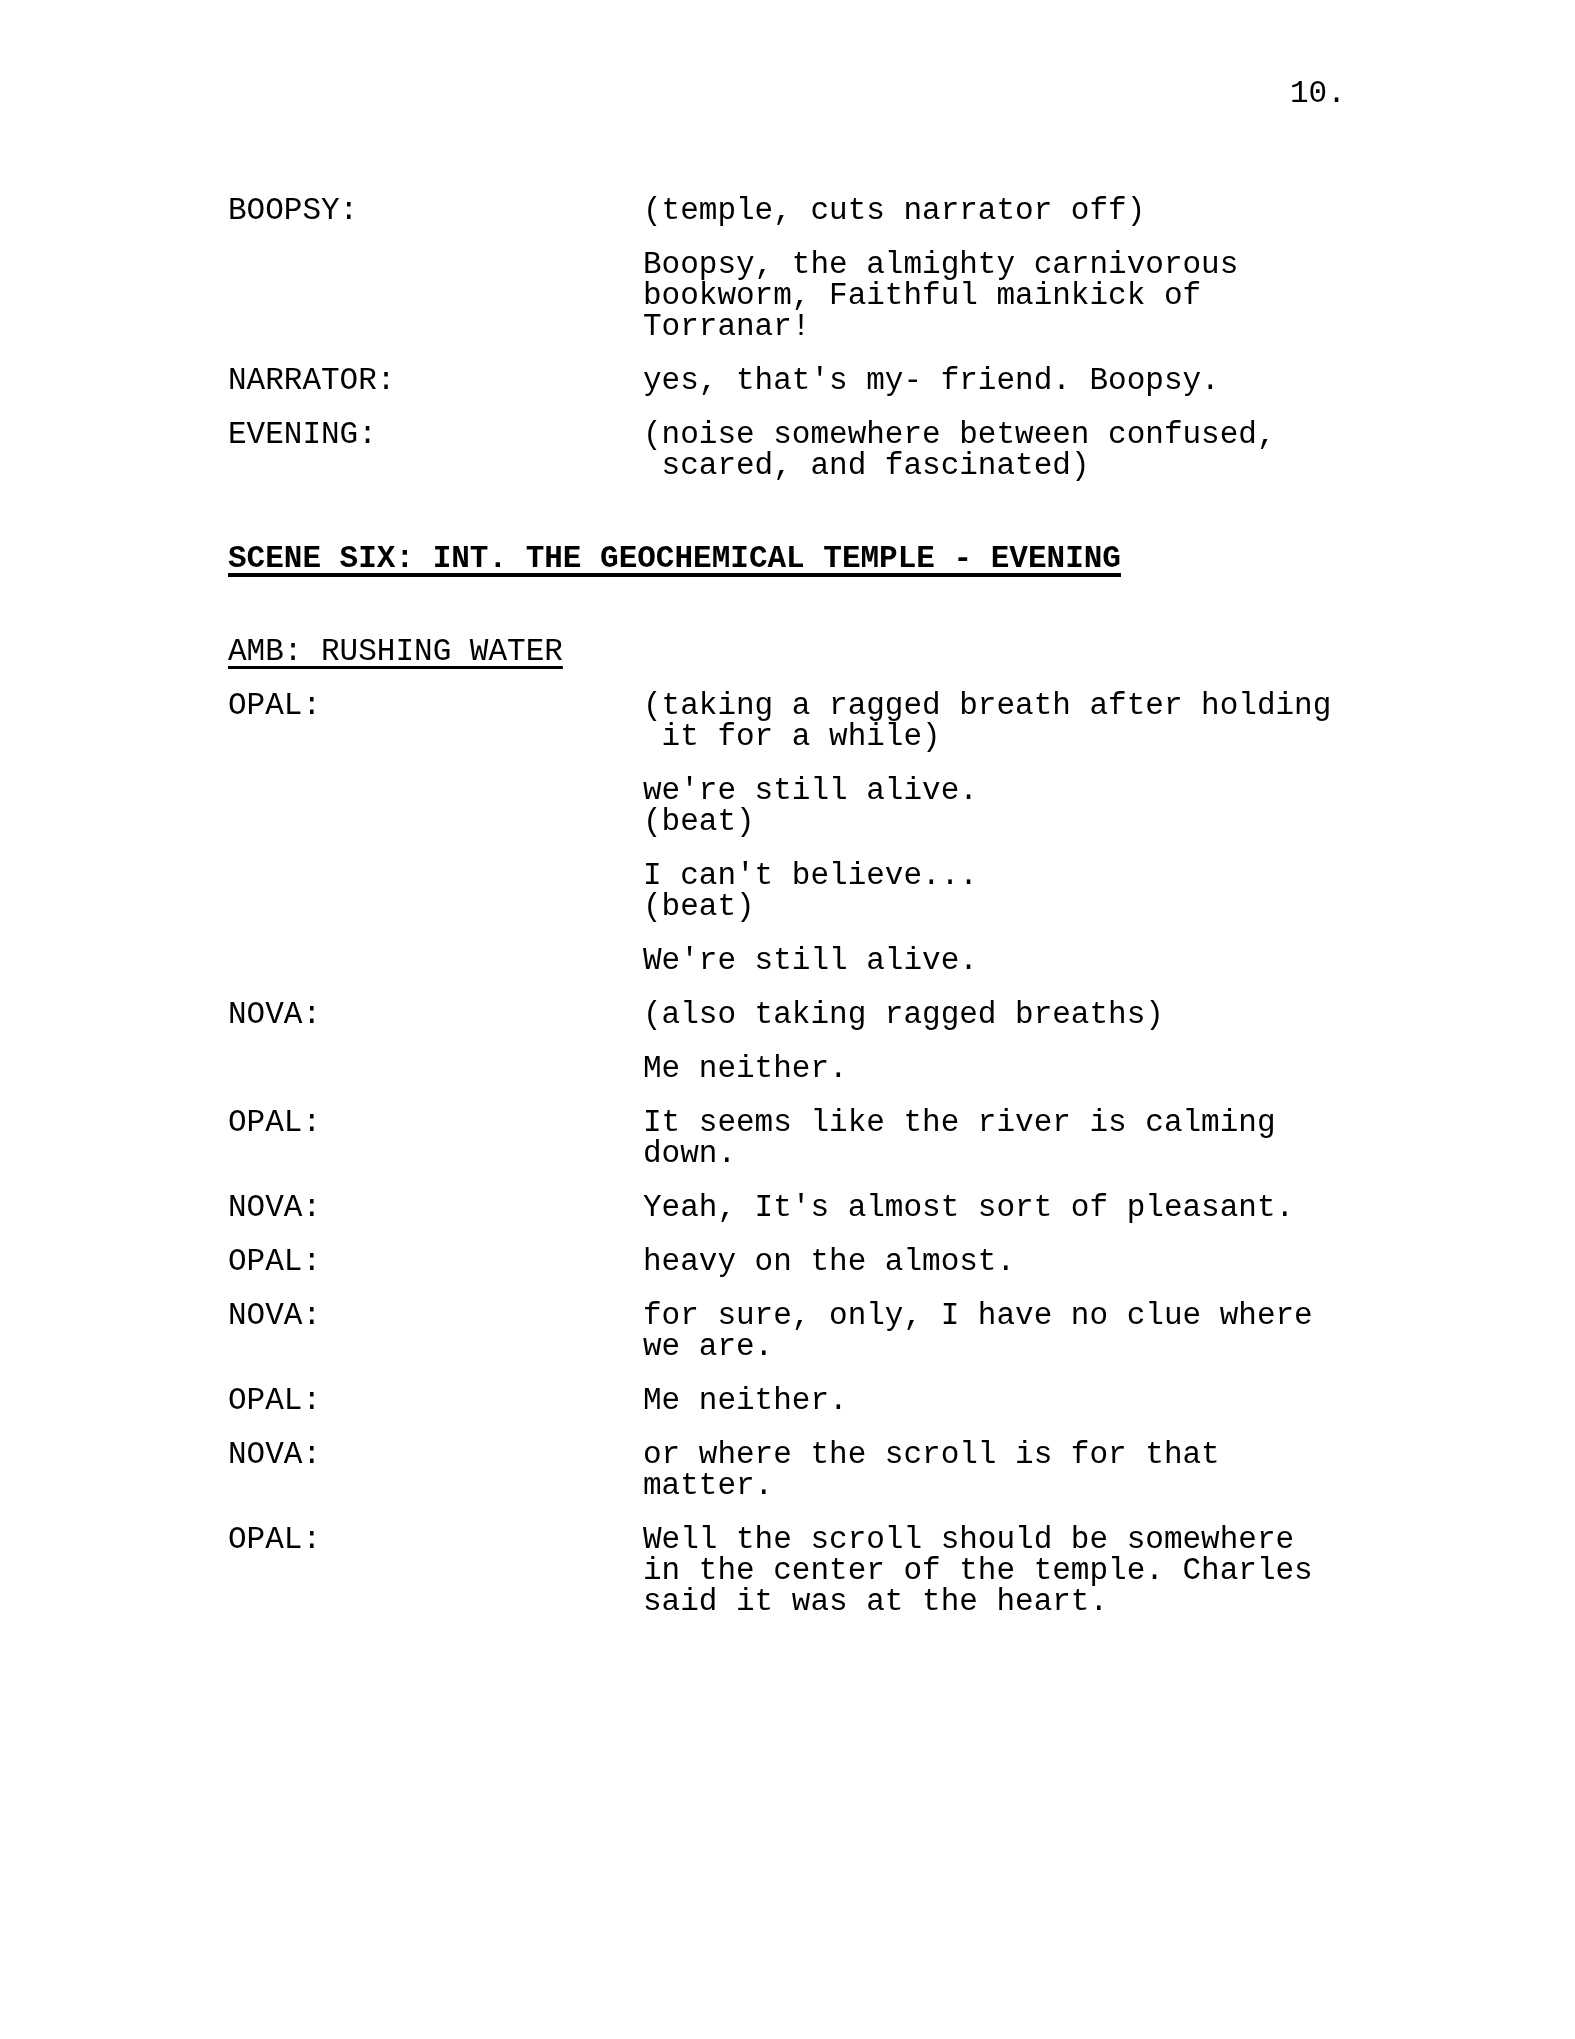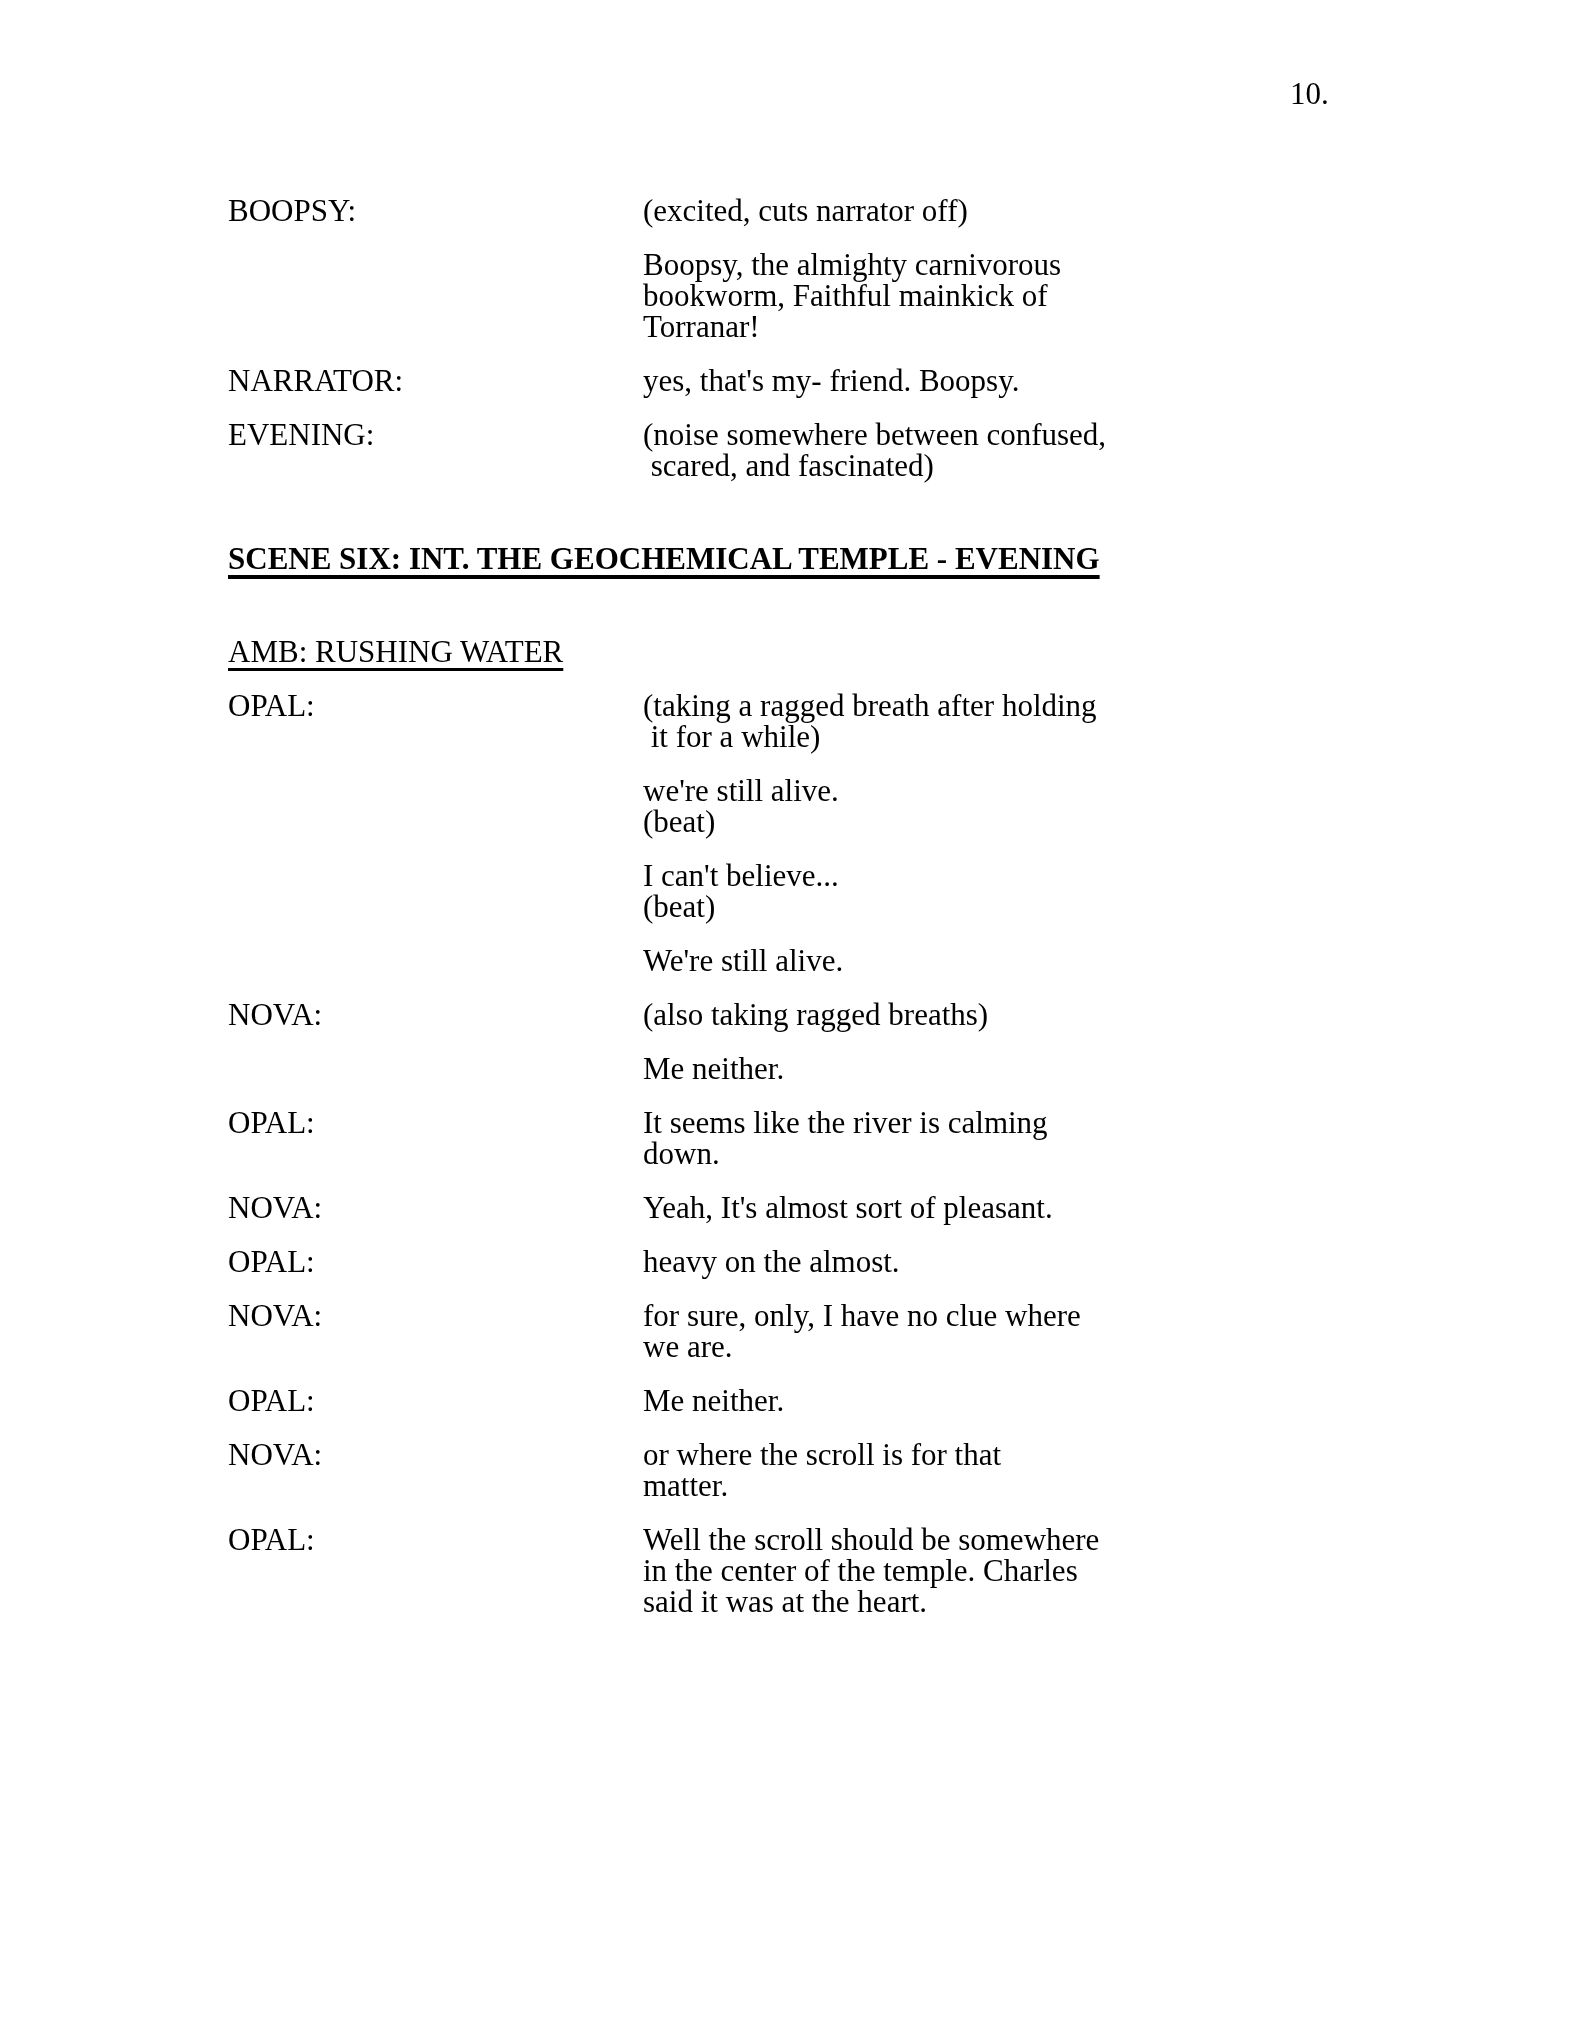--- a/index.html
+++ b/index.html
@@ -6,21 +6,21 @@
     margin: 0;
     padding: 0;
     background: #ffffff;
   }
   .page {
     position: relative;
     width: 1575px;
     height: 2039px;
     background: #ffffff;
     color: #000000;
-    font-family: Liberation Serif, serif;
+    font-family: Liberation Mono, monospace;
     font-size: 31px;
     line-height: 31px;
     overflow: hidden;
   }
   .page-number {
     position: absolute;
     top: 78px;
     left: 1290px;
     white-space: pre;
   }
@@ -61,21 +61,21 @@
   }
 </style>
 </head>
 <body>
 
 <div class="page">
   <div class="page-number">10.</div>
   <div class="content">
       <div class="block dialogue">
         <div class="char-col">BOOPSY:</div>
-        <div class="text-col">(excited, cuts narrator off)</div>
+        <div class="text-col">(temple, cuts narrator off)</div>
       </div>
       <div class="block dialogue">
         <div class="char-col"></div>
         <div class="text-col">Boopsy, the almighty carnivorous
 bookworm, Faithful mainkick of
 Torranar!</div>
       </div>
       <div class="block dialogue">
         <div class="char-col">NARRATOR:</div>
         <div class="text-col">yes, that's my- friend. Boopsy.</div>

